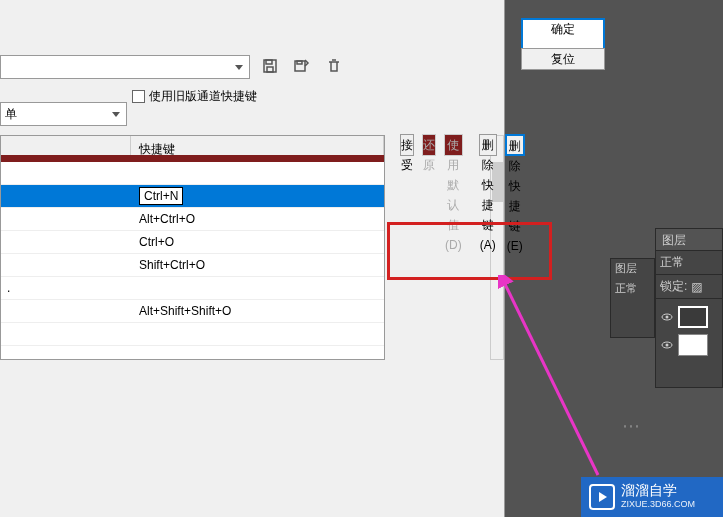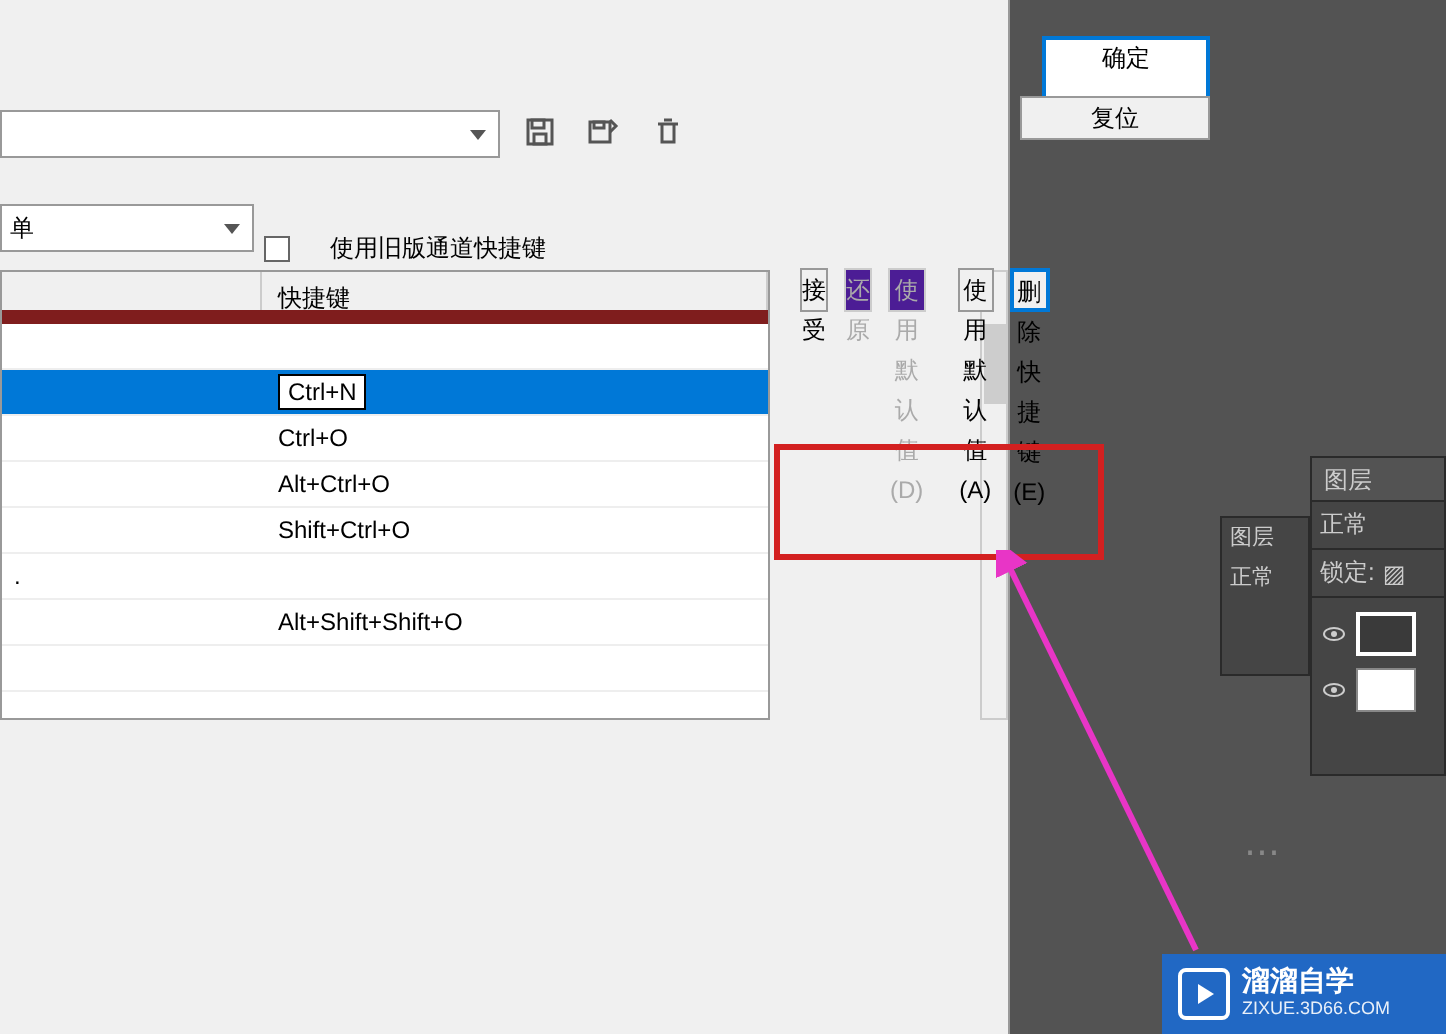--- a/index.html
+++ b/index.html
@@ -10,68 +10,68 @@
     .top-dropdown { position: absolute; left: 0; top: 55px; width: 250px; height: 24px; background: #fff; border: 1px solid #999; }
     .top-dropdown::after { content: ""; position: absolute; right: 6px; top: 9px; border-left: 4px solid transparent; border-right: 4px solid transparent; border-top: 5px solid #555; }
     
     .icon-bar { position: absolute; left: 260px; top: 56px; display: flex; gap: 12px; }
     .icon-btn { width: 20px; height: 20px; display: flex; align-items: center; justify-content: center; color: #555; cursor: pointer; }
     .icon-btn svg { width: 16px; height: 16px; }
     
     .second-dropdown { position: absolute; left: 0; top: 102px; width: 127px; height: 24px; background: #fff; border: 1px solid #999; display: flex; align-items: center; padding-left: 4px; }
     .second-dropdown::after { content: ""; position: absolute; right: 6px; top: 9px; border-left: 4px solid transparent; border-right: 4px solid transparent; border-top: 5px solid #555; }
     
-    .checkbox-row { position: absolute; left: 132px; top: 116px; display: flex; align-items: center; gap: 20px; }
+    .checkbox-row { position: absolute; left: 132px; top: 88px; display: flex; align-items: center; gap: 4px; }
     .checkbox { width: 13px; height: 13px; border: 1px solid #666; background: #fff; }
     
     .table-container { position: absolute; left: 0; top: 135px; width: 385px; height: 225px; background: #fff; border: 1px solid #999; }
     .table-header { display: flex; height: 26px; background: #f0f0f0; border-bottom: 7px solid #7f1d1d; }
     .th { border-right: 1px solid #ccc; padding: 5px 8px; }
     .th1 { width: 130px; }
     .th2 { flex: 1; }
     
     .table-body { height: 236px; overflow-y: auto; }
     .tr { display: flex; height: 23px; align-items: center; border-bottom: 1px solid #eee; }
     .td1 { width: 130px; padding-left: 6px; }
     .td2 { flex: 1; padding-left: 8px; }
     .tr.selected { background: #0078d7; color: #fff; }
     .tr.selected .td2 span { background: #fff; color: #000; padding: 1px 4px; border: 1px solid #000; }
     
     .scrollbar { position: absolute; right: 0; top: 135px; width: 14px; height: 225px; background: #f0f0f0; border: 1px solid #ccc; }
     .scroll-thumb { position: absolute; top: 26px; left: 1px; width: 11px; height: 40px; background: #cdcdcd; }
     
     .side-buttons { position: absolute; right: 6px; top: 134px; width: 98px; display: flex; flex-direction: row; gap: 8px; }
     .btn { height: 22px; background: #f0f0f0; border: 1px solid #999; text-align: center; line-height: 20px; cursor: pointer; }
-    .btn.disabled { color: #aaa; background: #4c1d95; border-color: #ccc; }
+    .btn.disabled { color: #aaa; background: #7f1d1d; border-color: #ccc; }
     .btn.highlighted { border: 2px solid #0078d7; }
     
     .redbox { position: absolute; border: 3px solid #d32020; pointer-events: none; }
     .redbox1 { left: 387px; top: 222px; width: 165px; height: 58px; }
     
     .ok-btn { position: absolute; right: 118px; top: 18px; width: 84px; height: 36px; background: #fff; border: 2px solid #0078d7; text-align: center; line-height: 18px; }
-    .reset-btn { position: absolute; right: 118px; top: 48px; width: 95px; height: 22px; background: #f0f0f0; border: 1px solid #999; text-align: center; line-height: 20px; }
+    .reset-btn { position: absolute; right: 118px; top: 48px; width: 84px; height: 22px; background: #f0f0f0; border: 1px solid #999; text-align: center; line-height: 20px; }
     .layers-panel { position: absolute; right: 0; top: 228px; width: 68px; height: 160px; background: #454545; border: 1px solid #2a2a2a; }
     .layers-tab { height: 22px; background: #535353; color: #ccc; padding: 3px 6px; border-bottom: 1px solid #2a2a2a; }
     .layers-row { height: 24px; display: flex; align-items: center; padding: 2px 4px; color: #ccc; border-bottom: 1px solid #2a2a2a; }
     .layer-body { padding: 4px; }
     .layer-item { display: flex; align-items: center; gap: 4px; height: 28px; }
     .eye { width: 14px; height: 14px; display: flex; align-items: center; justify-content: center; color: #ccc; }
     .layer-thumb { width: 30px; height: 22px; border: 1px solid #888; }
     .layer-thumb.dark { background: #3a3a3a; border: 2px solid #fff; }
     .layer-thumb.white { background: #fff; }
     
     .small-panel { position: absolute; right: 68px; top: 258px; width: 45px; height: 80px; background: #454545; border: 1px solid #2a2a2a; }
     .small-tab { height: 20px; color: #ccc; padding: 2px 4px; font-size: 11px; }
     
     .dots { position: absolute; right: 80px; bottom: 80px; color: #888; font-size: 18px; letter-spacing: 3px; }
     
     .watermark { position: absolute; right: 0; bottom: 0; width: 142px; height: 40px; background: #2168c4; display: flex; align-items: center; padding: 0 8px; gap: 6px; color: #fff; }
     .watermark-icon { width: 26px; height: 26px; border: 2px solid #fff; border-radius: 4px; display: flex; align-items: center; justify-content: center; }
     .watermark-text { display: flex; flex-direction: column; line-height: 14px; }
-    .wm-main { font-size: 14px; font-weight: bold; }
+    .wm-main { font-size: 14px; font-weight: normal; }
     .wm-sub { font-size: 9px; opacity: 0.9; }
     
     .arrow { position: absolute; left: 498px; top: 275px; pointer-events: none; }
   </style>
 </head>
 <body>
 
 <div class="dialog">
 
   <div class="top-dropdown"></div>
@@ -116,25 +116,25 @@
       <div class="tr">
         <div class="td1"></div>
         <div class="td2"></div>
       </div>
       <div class="tr selected">
         <div class="td1"></div>
         <div class="td2"><span>Ctrl+N</span></div>
       </div>
       <div class="tr">
         <div class="td1"></div>
+        <div class="td2">Alt+Ctrl+O</div>
+      </div>
+      <div class="tr">
+        <div class="td1"></div>
         <div class="td2">Ctrl+O</div>
-      </div>
-      <div class="tr">
-        <div class="td1"></div>
-        <div class="td2">Alt+Ctrl+O</div>
       </div>
       <div class="tr">
         <div class="td1"></div>
         <div class="td2">Shift+Ctrl+O</div>
       </div>
       <div class="tr">
         <div class="td1">.</div>
         <div class="td2"></div>
       </div>
       <div class="tr">
@@ -150,21 +150,21 @@
 
   <div class="scrollbar">
     <div class="scroll-thumb"></div>
   </div>
 
   <div class="side-buttons">
     <div class="btn">接受</div>
     <div class="btn disabled">还原</div>
     <div class="btn disabled">使用默认值(D)</div>
     <div style="height:8px"></div>
-    <div class="btn">使用默认值(A)</div>
+    <div class="btn">删除快捷键(A)</div>
     <div class="btn highlighted">删除快捷键(E)</div>
     <div style="height:8px"></div>
   </div>
 </div>
 
 <div class="ok-btn">确定</div>
 <div class="reset-btn">复位</div>
 
 <div class="redbox redbox1"></div>
 

